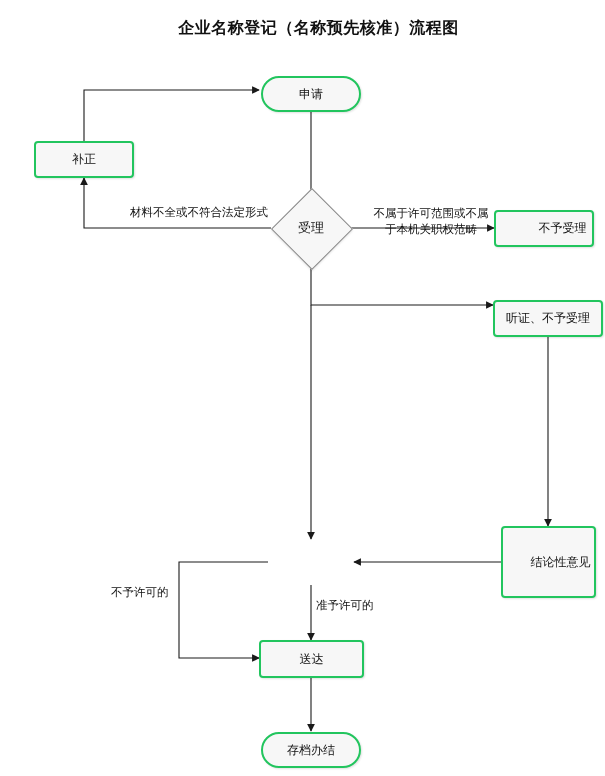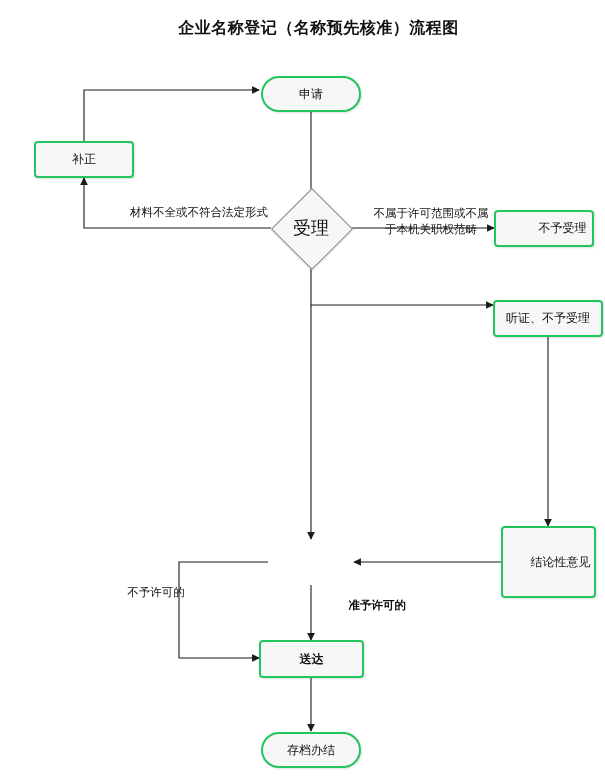--- a/index.html
+++ b/index.html
@@ -75,21 +75,21 @@
     margin-left: -28px;
     margin-top: -28px;
     background: #f7f7f7;
     border: 1px solid #8a8a8a;
     transform: rotate(45deg);
     box-shadow: 1px 1px 2px rgba(0,0,0,0.10);
   }
   .diamond-label {
     position: relative;
     z-index: 2;
-    font-size: 18px;
+    font-size: 13px;
     color: #111;
     white-space: nowrap;
   }
   .edge-label {
     position: absolute;
     font-size: 11.5px;
     line-height: 1.35;
     color: #111;
     background: transparent;
   }
@@ -152,31 +152,31 @@
 
   <div class="node rect" style="left:477px; top:300px; width:110px; height:37px;">
     <span>听证、不予受理</span>
   </div>
 
   <div class="node rect" style="left:485px; top:526px; width:95px; height:72px;padding-left:24px;">
     <span>结论性意见</span>
   </div>
 
 
-  <div class="node rect" style="left:243px; top:640px; width:105px; height:38px;font-weight:bold;">
+  <div class="node rect" style="left:243px; top:640px; width:105px; height:38px;">
     <span>送达</span>
   </div>
 
   <div class="node stadium" style="left:245px; top:732px; width:100px; height:36px;">
     <span>存档办结</span>
   </div>
 
   <div class="edge-label" style="left:72px; top:205px; width:180px; text-align:right;">材料不全或不符合法定形式</div>
 
   <div class="edge-label" style="left:345px; top:190px; width:140px; text-align:center; white-space:pre-line;margin-top:16px;">不属于许可范围或不属
 于本机关职权范畴</div>
 
 
-  <div class="edge-label" style="left:95px; top:585px; width:90px; text-align:center;">不予许可的</div>
+  <div class="edge-label" style="left:95px; top:585px; width:90px; text-align:left;">不予许可的</div>
 
-  <div class="edge-label" style="left:300px; top:598px; width:90px; text-align:right;font-weight:bold;">准予许可的</div>
+  <div class="edge-label" style="left:300px; top:598px; width:90px; text-align:left;">准予许可的</div>
 
 </div>
 
 </body></html>

